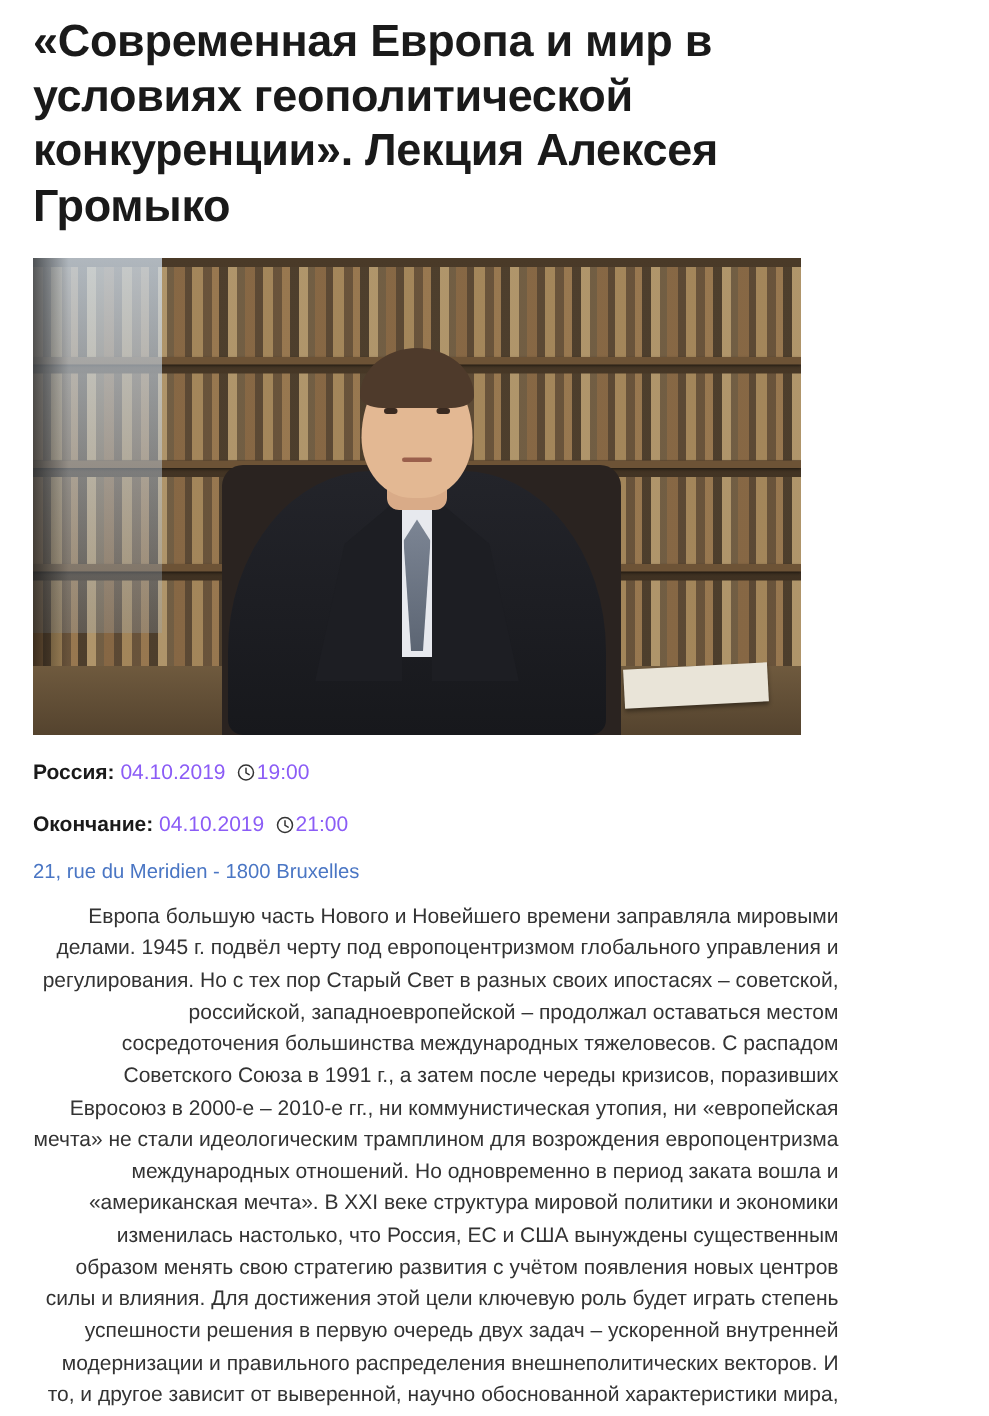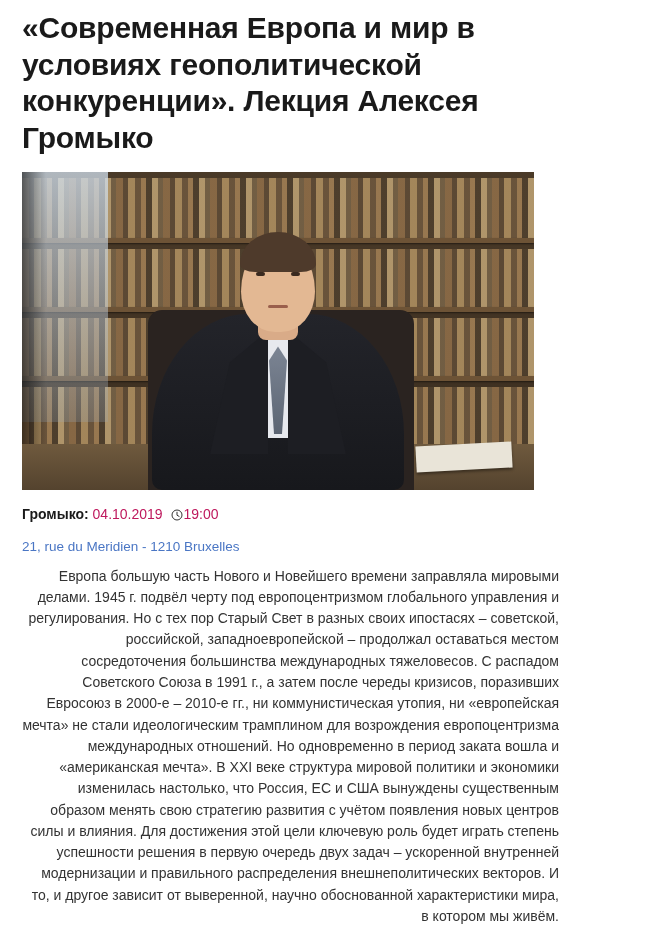--- a/index.html
+++ b/index.html
@@ -191,21 +191,21 @@
   .meta-line {
     font-size: 14px;
     line-height: 1.45;
     margin: 0 0 12px 0;
     color: #333333;
   }
   .meta-label {
     font-weight: bold;
     color: #1a1a1a;
   }
-  .meta-value { color: #be185d; }
+  .meta-value { color: #8b5cf6; }
   .clock-icon {
     display: inline-block;
     vertical-align: -2px;
     margin: 0 1px 0 4px;
   }
   .addr-line {
     font-size: 13.5px;
     color: #4a76c4;
     margin: 0 0 12px 0;
   }
@@ -256,29 +256,39 @@
       <div class="neck"></div>
       <div class="head"></div>
       <div class="hair"></div>
       <div class="eye l"></div>
       <div class="eye r"></div>
       <div class="mouth"></div>
     </div>
   </div>
 
   <p class="meta-line">
-    <span class="meta-label">Громыко:</span>
+    <span class="meta-label">Россия:</span>
     <span class="meta-value">04.10.2019</span>
     <span class="clock-icon">
       <svg width="12" height="12" viewBox="0 0 12 12">
         <circle cx="6" cy="6" r="5" fill="none" stroke="#333333" stroke-width="1"></circle>
         <path d="M6 3.2 V6.2 L8.1 7.4" fill="none" stroke="#333333" stroke-width="1" stroke-linecap="round"></path>
       </svg>
     </span><span class="meta-value">19:00</span>
   </p>
 
-
-  <p class="addr-line">21, rue du Meridien - 1210 Bruxelles</p>
+  <p class="meta-line">
+    <span class="meta-label">Окончание:</span>
+    <span class="meta-value">04.10.2019</span>
+    <span class="clock-icon">
+      <svg width="12" height="12" viewBox="0 0 12 12">
+        <circle cx="6" cy="6" r="5" fill="none" stroke="#333333" stroke-width="1"></circle>
+        <path d="M6 3.2 V6.2 L8.1 7.4" fill="none" stroke="#333333" stroke-width="1" stroke-linecap="round"></path>
+      </svg>
+    </span><span class="meta-value">21:00</span>
+  </p>
+
+  <p class="addr-line">21, rue du Meridien - 1800 Bruxelles</p>
 
 
   <p class="body-text">Европа большую часть Нового и Новейшего времени заправляла мировыми делами. 1945 г. подвёл черту под европоцентризмом глобального управления и регулирования. Но с тех пор Старый Свет в разных своих ипостасях – советской, российской, западноевропейской – продолжал оставаться местом сосредоточения большинства международных тяжеловесов. С распадом Советского Союза в 1991 г., а затем после череды кризисов, поразивших Евросоюз в 2000-е – 2010-е гг., ни коммунистическая утопия, ни «европейская мечта» не стали идеологическим трамплином для возрождения европоцентризма международных отношений. Но одновременно в период заката вошла и «американская мечта». В XXI веке структура мировой политики и экономики изменилась настолько, что Россия, ЕС и США вынуждены существенным образом менять свою стратегию развития с учётом появления новых центров силы и влияния. Для достижения этой цели ключевую роль будет играть степень успешности решения в первую очередь двух задач – ускоренной внутренней модернизации и правильного распределения внешнеполитических векторов. И то, и другое зависит от выверенной, научно обоснованной характеристики мира, в котором мы живём.</p>
 
 </div>
 
 </body></html>

